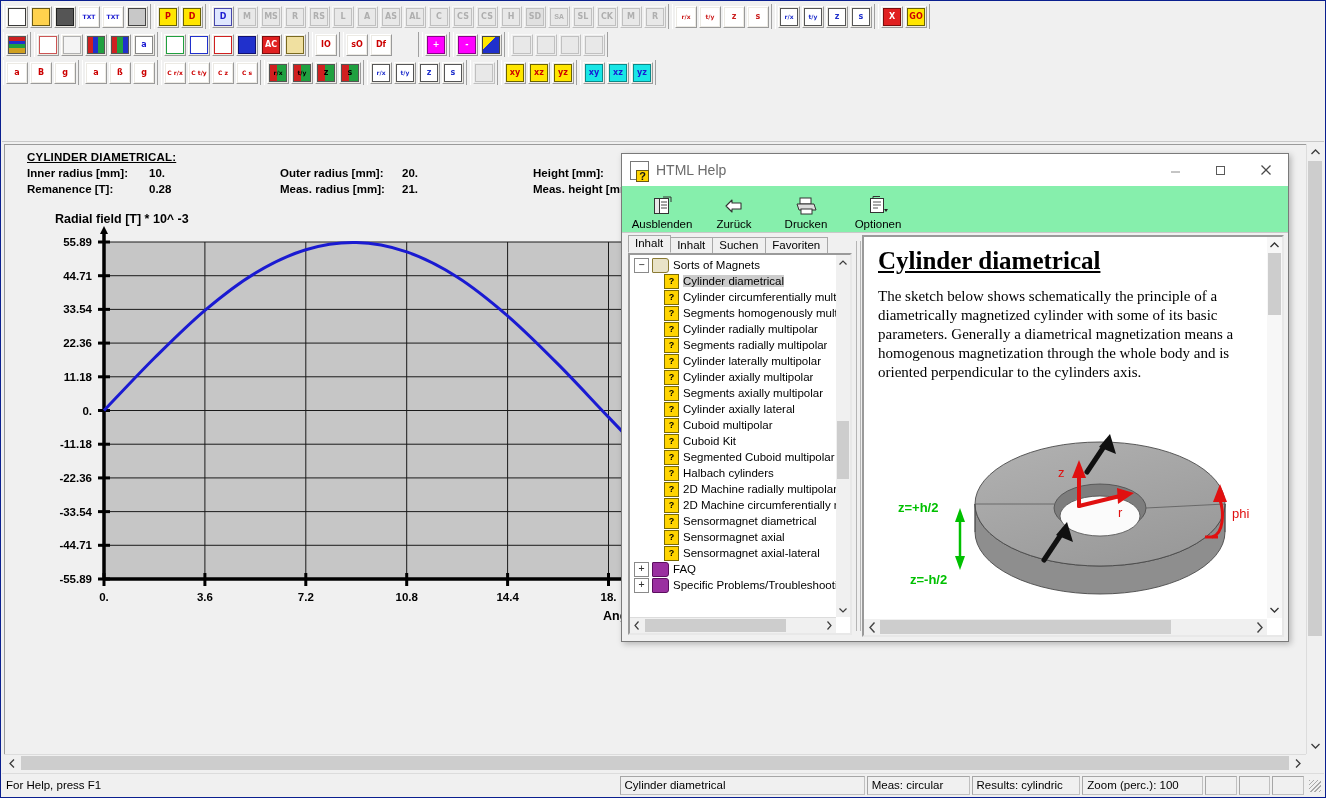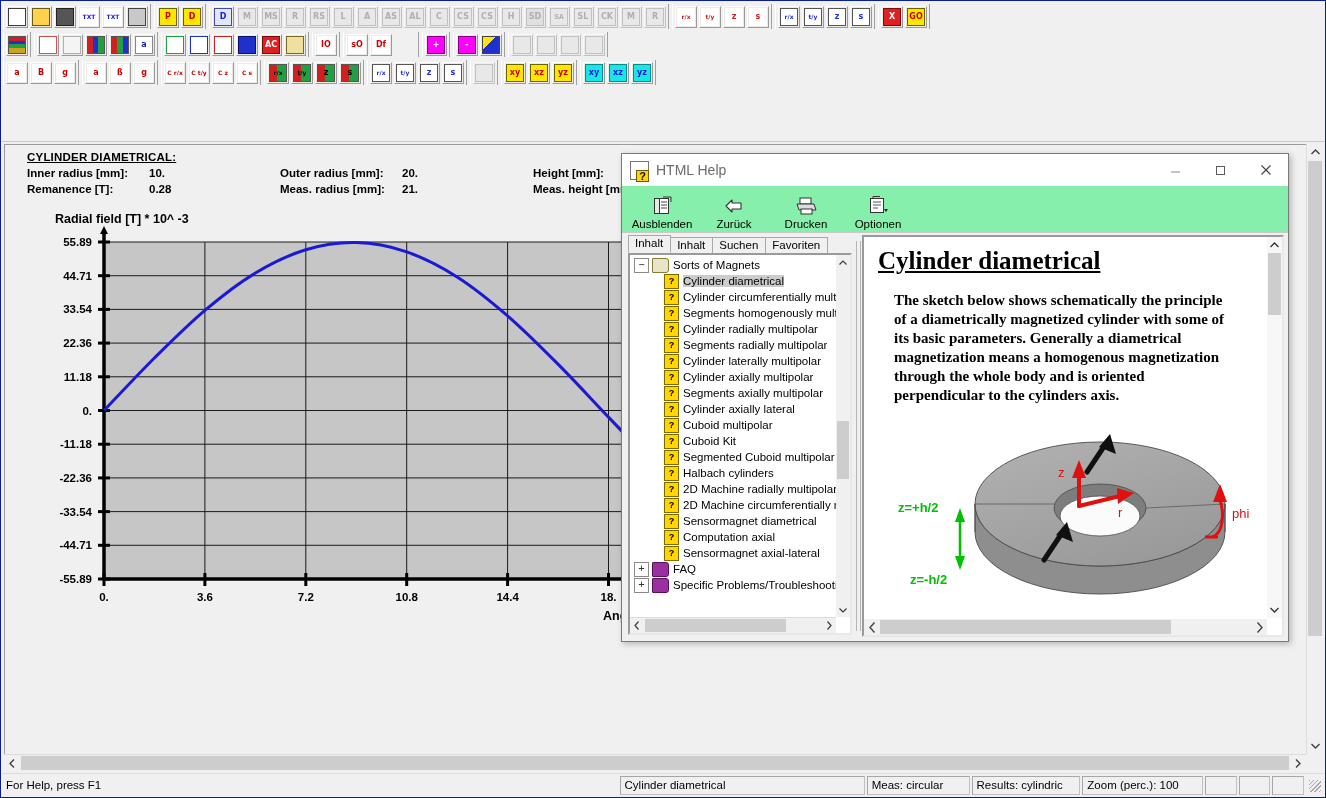--- a/index.html
+++ b/index.html
@@ -112,21 +112,21 @@
   .tree-vsb{position:absolute;right:0;top:0;bottom:16px;width:14px;background:#f0f0f0;}
   .tree-hsb{position:absolute;left:0;right:14px;bottom:0;height:15px;background:#f0f0f0;border-top:1px solid #dcdcdc;}
   .mini-arrow{display:flex;align-items:center;justify-content:center;font-size:8px;color:#3c3c3c;}
 
   .splitter{width:8px;position:relative;}
   .splitter:after{content:"";position:absolute;left:2px;top:6px;bottom:6px;width:3px;background:#f0f0f0;border-left:1px solid #b5b5b5;border-right:1px solid #b5b5b5;}
 
   .help-right{flex:1;position:relative;border:2px solid;border-color:#9a9a9a #e8e8e8 #e8e8e8 #9a9a9a;background:#fff;overflow:hidden;}
   .doc-area{position:absolute;left:0;right:15px;top:0;bottom:17px;background:#fff;overflow:hidden;padding:10px 14px 0 14px;box-sizing:border-box;}
   .doc-h1{font-family:"Liberation Serif", serif;font-size:25px;font-weight:bold;text-decoration:underline;margin:0 0 12px 0;}
-  .doc-p{font-family:"Liberation Serif", serif;font-size:15px;line-height:19px;margin:16px;font-weight:bold;}
+  .doc-p{font-family:"Liberation Serif", serif;font-size:15px;line-height:19px;margin:0;}
   .doc-vsb{position:absolute;right:0;top:0;bottom:17px;width:15px;background:#f7f7f7;}
   .doc-hsb{position:absolute;left:0;right:15px;bottom:0;height:16px;background:#f0f0f0;}
   .doc-thumb-v{position:absolute;left:1px;right:1px;top:16px;height:62px;background:#cdcdcd;}
   .doc-thumb-h{position:absolute;top:1px;bottom:1px;left:16px;right:96px;background:#cdcdcd;}
 
   .fig{position:absolute;left:8px;top:175px;width:390px;height:195px;}
 </style>
 </head>
 <body>
 
@@ -851,21 +851,21 @@
               <div class="tnode indent2">
                 <span class="iq">?</span>
                 <span class="lbl">2D Machine circumferentially m</span>
               </div>
               <div class="tnode indent2">
                 <span class="iq">?</span>
                 <span class="lbl">Sensormagnet diametrical</span>
               </div>
               <div class="tnode indent2">
                 <span class="iq">?</span>
-                <span class="lbl">Computation axial</span>
+                <span class="lbl">Sensormagnet axial</span>
               </div>
               <div class="tnode indent2">
                 <span class="iq">?</span>
                 <span class="lbl">Sensormagnet axial-lateral</span>
               </div>
               <div class="tnode indent1">
                 <span class="plus">+</span>
                 <span class="ibook purple"></span>
                 <span class="lbl">FAQ</span>
               </div>

